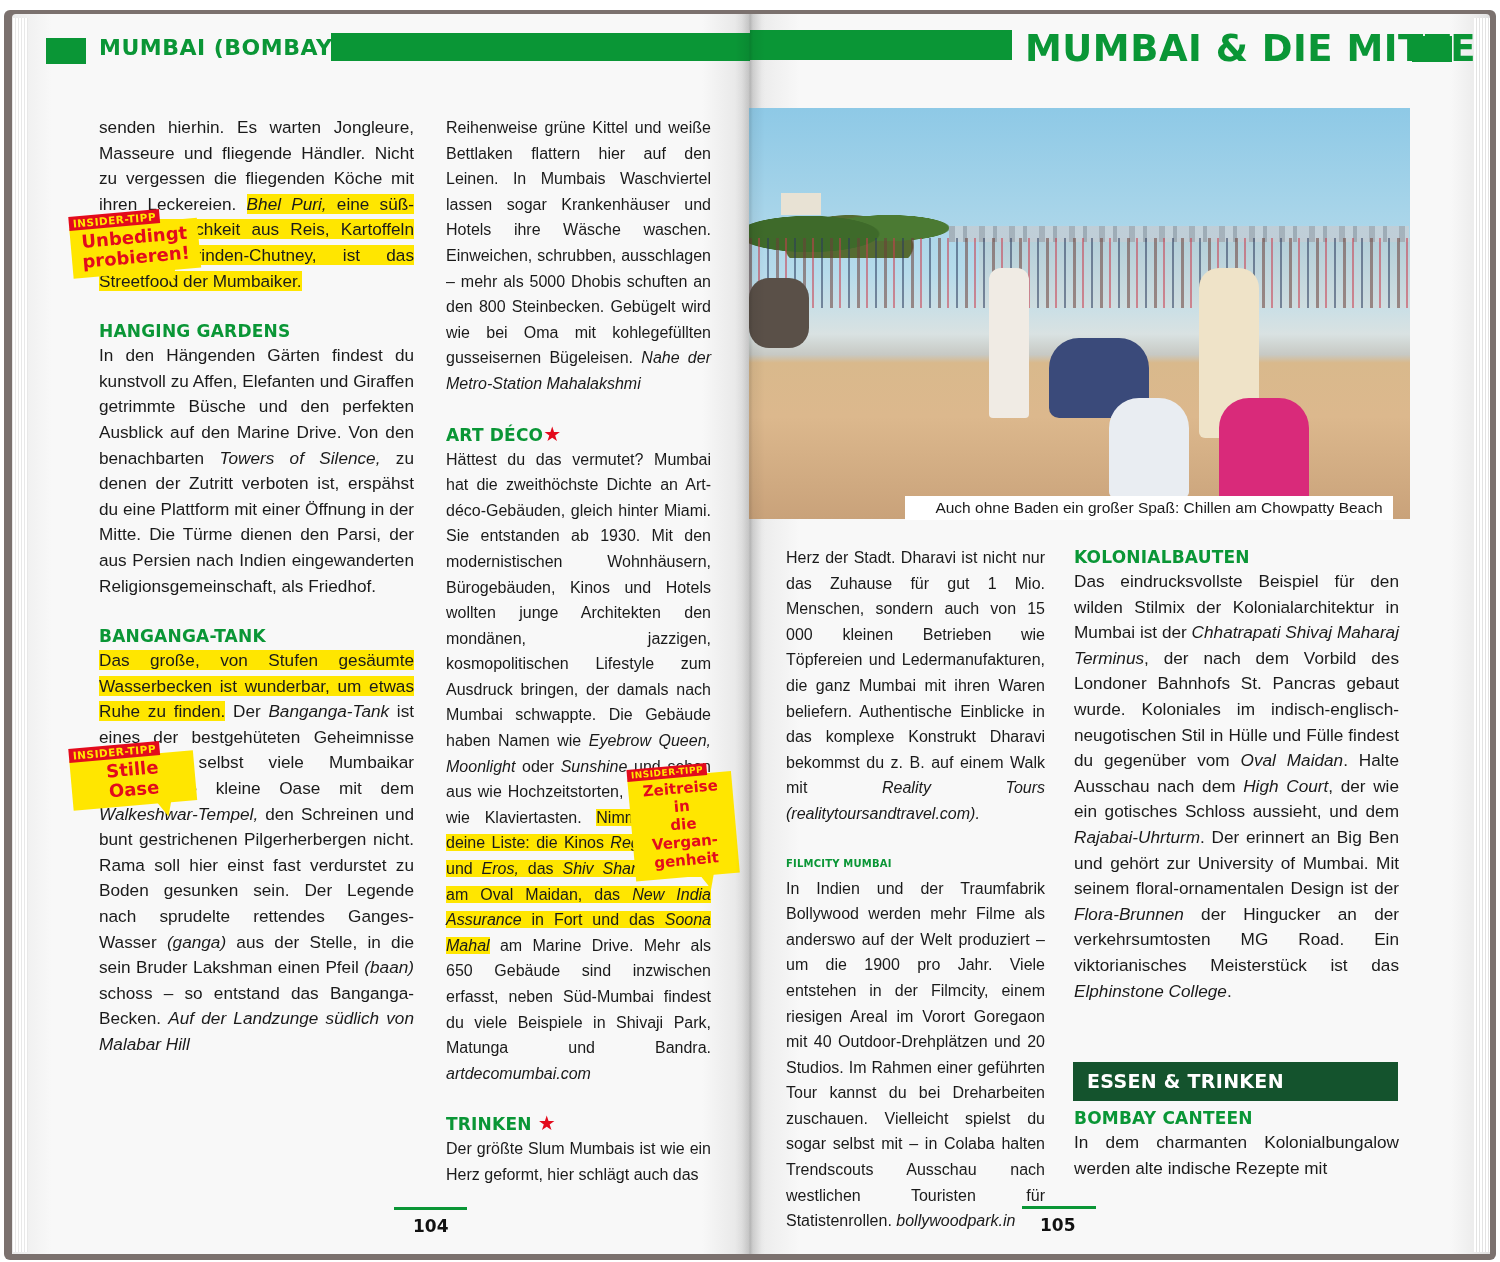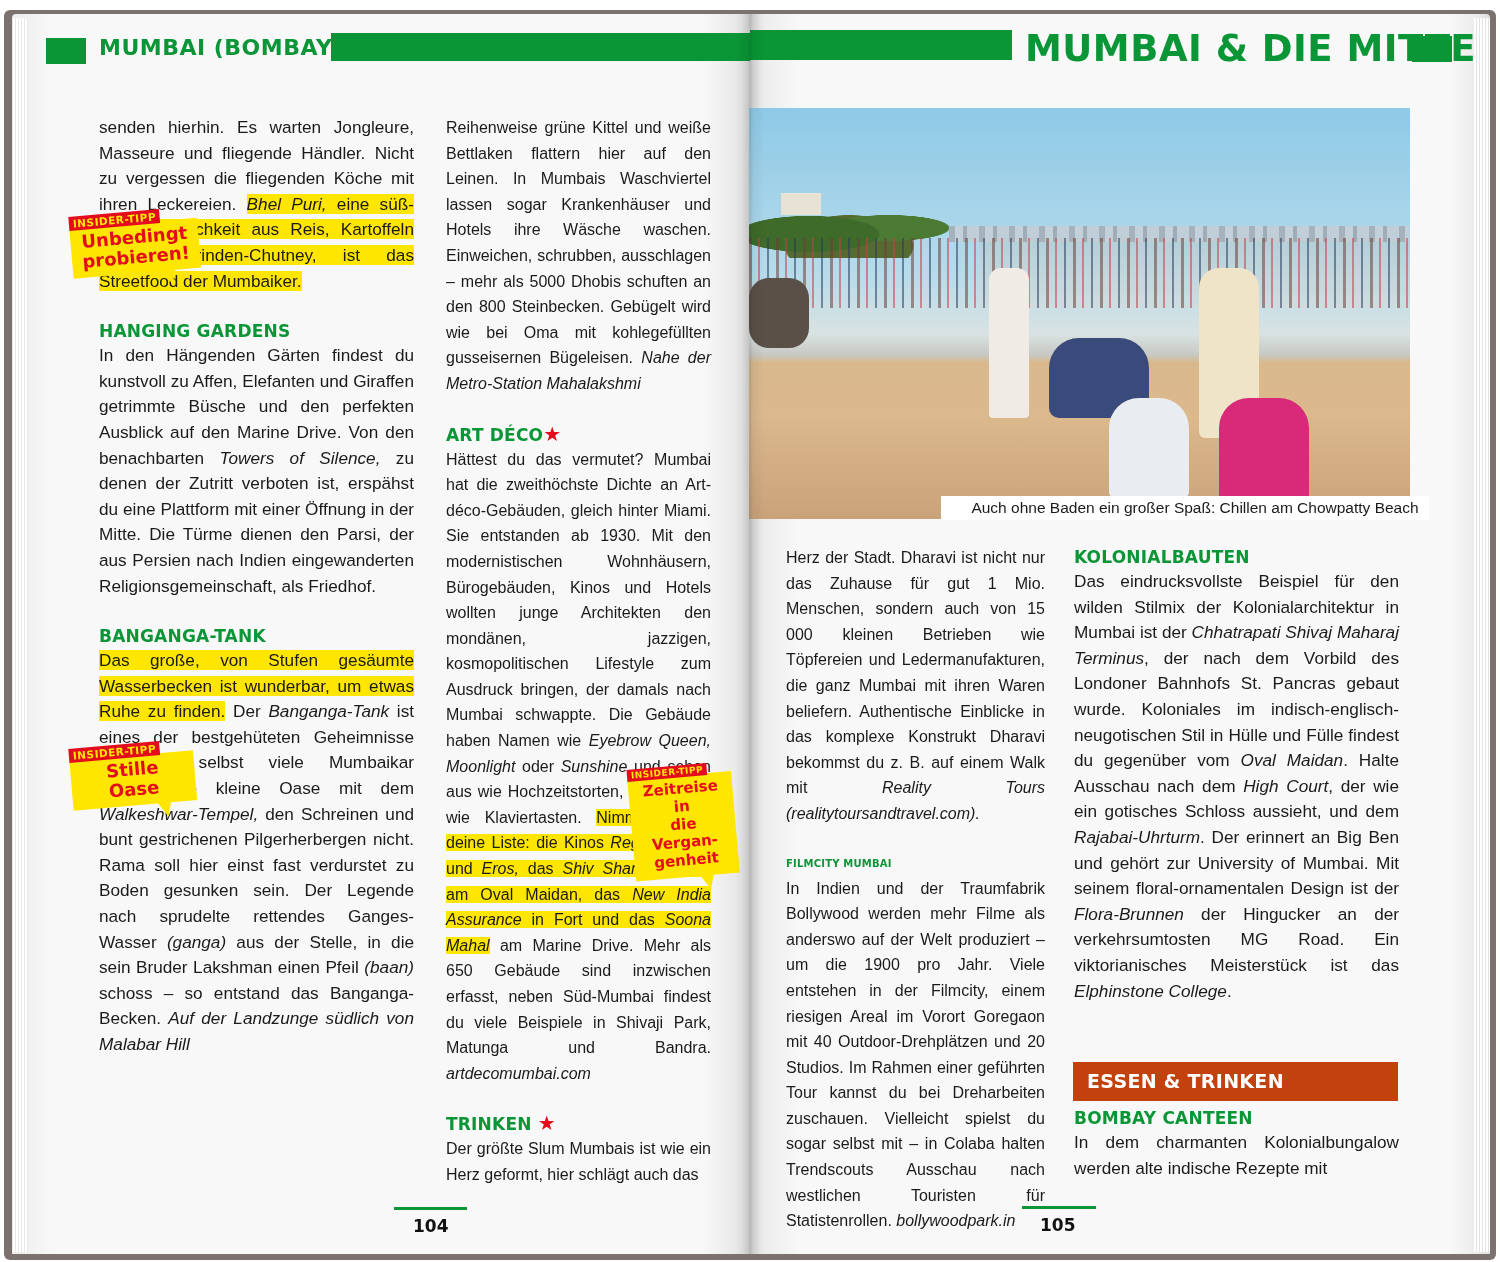--- a/index.html
+++ b/index.html
@@ -74,28 +74,28 @@
     background: repeating-linear-gradient(to right, #a3a9b0 0 6px, #c8d0d6 6px 14px, #9aa2aa 14px 18px, #c4ccd3 18px 30px); opacity: .8; }
   .photo .trees { position: absolute; left: 0; top: 90px; width: 200px; height: 60px;
     background: radial-gradient(ellipse at 30% 60%, #3e6a2a 0 35%, transparent 36%),
                 radial-gradient(ellipse at 70% 50%, #4b7a33 0 30%, transparent 31%),
                 radial-gradient(ellipse at 50% 80%, #556b32 0 45%, transparent 46%); }
   .photo .palace { position: absolute; left: 32px; top: 85px; width: 40px; height: 22px; background: #e8e2d4; }
   .photo .crowd { position: absolute; left: 0; top: 130px; width: 661px; height: 70px;
     background: repeating-linear-gradient(to right, #6b3f38 0 3px, transparent 3px 9px, #c93c4d 9px 11px, transparent 11px 18px, #2b3a5c 18px 20px, transparent 20px 27px); opacity: .55; }
   .photo .people { position: absolute; }
   .caption {
-    position: absolute; left: 941px; top: 496px; width: 488px; height: 24px; background: #ffffff;
+    position: absolute; left: 905px; top: 496px; width: 488px; height: 24px; background: #ffffff;
     font-family: "Liberation Sans Narrow", "Liberation Sans", sans-serif; font-size: 15.5px;
     line-height: 24px; text-align: center; color: #1a1a1a; white-space: nowrap; padding-left: 20px;
   }
 
   
   .section-bar {
-    position: absolute; left: 1073px; top: 1062px; width: 325px; height: 39px; background: #c2410c;
+    position: absolute; left: 1073px; top: 1062px; width: 325px; height: 39px; background: #14532d;
     color: #ffffff; font-family: "DejaVu Sans", sans-serif; font-weight: bold; font-size: 19px;
     line-height: 39px; padding-left: 14px; letter-spacing: 0.3px;
   }
 
   
   .pg-rule { position: absolute; height: 3px; background: #0a9636; }
   .pg-num { position: absolute; font-family: "DejaVu Sans", sans-serif; font-weight: bold; font-size: 17px; color: #111; }
 
   .gutter-shadow { position: absolute; left: 735px; top: 14px; width: 30px; height: 1240px;
     background: linear-gradient(to right, rgba(0,0,0,0) 0%, rgba(0,0,0,0.08) 45%, rgba(0,0,0,0.14) 50%, rgba(0,0,0,0.05) 60%, rgba(0,0,0,0) 100%); }

